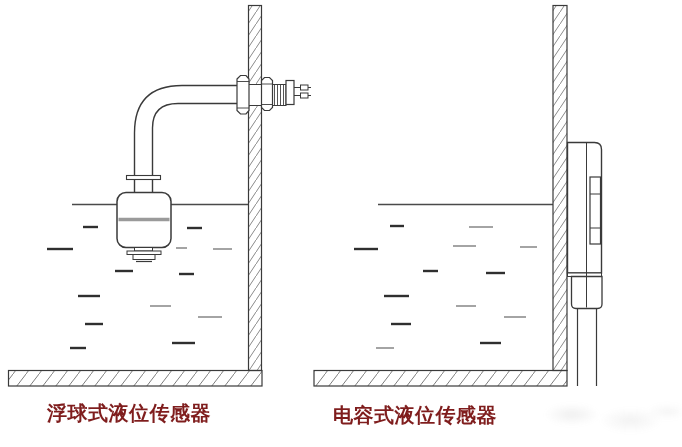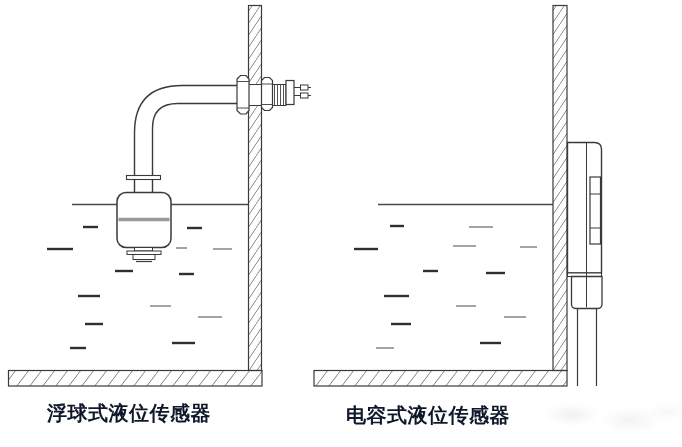--- a/index.html
+++ b/index.html
@@ -9,26 +9,26 @@
     background:#ffffff;
     font-family:"DejaVu Sans", sans-serif;
     overflow:hidden;
   }
   .canvas svg{position:absolute;left:0;top:0;}
   .caption{
     position:absolute;
     font-family:"DejaVu Sans", sans-serif;
     font-weight:700;
     font-size:20px;
-    color:#0f172a;
+    color:#7f1d1d;
     letter-spacing:0.5px;
     white-space:nowrap;
   }
   .caption-left{left:47px;top:400px;}
-  .caption-right{left:346px;top:402px;font-family:Liberation Mono, monospace;}
+  .caption-right{left:333px;top:402px;font-family:Liberation Mono, monospace;}
   .watermark{
     position:absolute;
     left:535px;top:388px;width:147px;height:59px;
     background:
       radial-gradient(ellipse 40px 16px at 25% 45%, rgba(130,130,130,0.12), transparent 70%),
       radial-gradient(ellipse 45px 18px at 65% 55%, rgba(130,130,130,0.10), transparent 70%),
       radial-gradient(ellipse 30px 12px at 90% 40%, rgba(130,130,130,0.08), transparent 70%);
     filter:blur(2px);
     pointer-events:none;
   }

